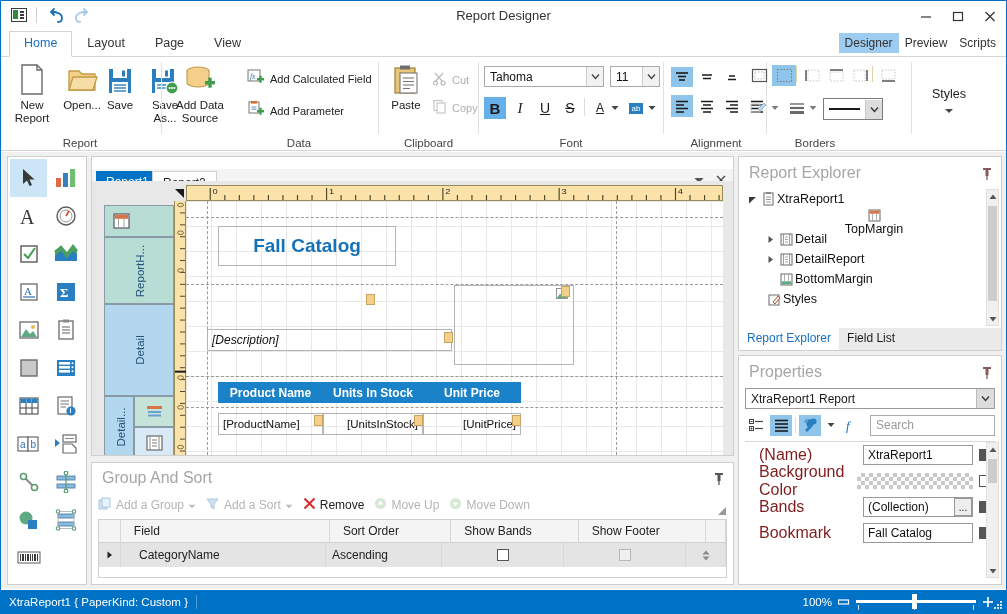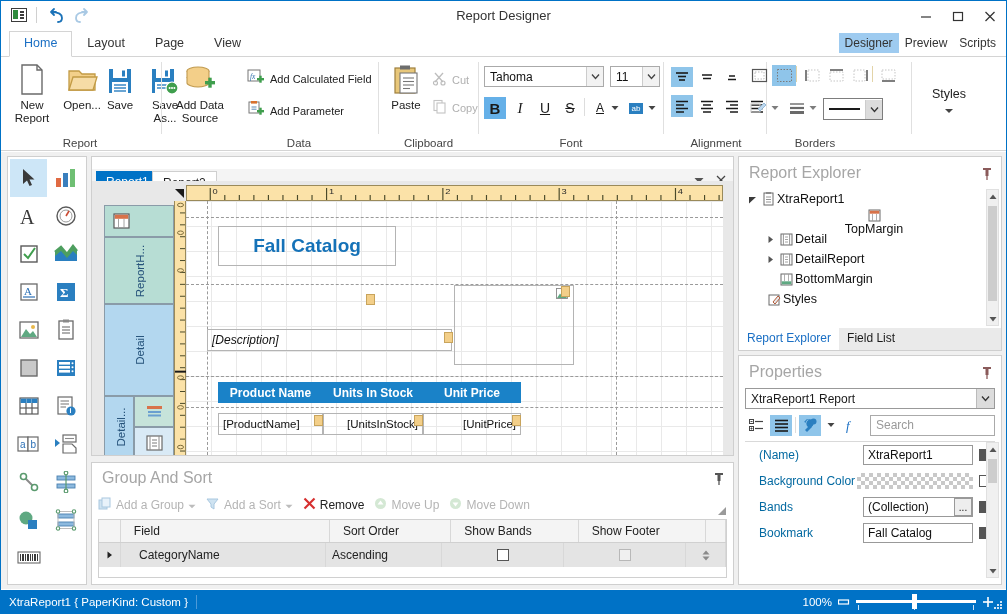--- a/index.html
+++ b/index.html
@@ -148,21 +148,21 @@
 
   .pcombo { position:absolute; left:6px; right:6px; top:32px; height:21px; border:1px solid #999; background:#fff;
     display:flex; align-items:center; cursor:pointer; }
   .ptoolbar { position:absolute; left:6px; right:6px; top:57px; height:24px; display:flex; align-items:center; gap:3px; }
   .ptb { width:22px; height:21px; display:flex; align-items:center; justify-content:center; cursor:pointer; }
   .ptb.on { background:#8fc5ea; }
   .psearch { flex:1; height:21px; border:1px solid #aaa; background:#fff; margin-left:5px; padding-left:5px;
       font-size:12px; color:#9a9a9a; display:flex; align-items:center; }
   .pgrid { position:absolute; left:6px; right:6px; top:85px; bottom:6px; border-top:1px solid #d9d9d9; }
   .prow { display:flex; align-items:center; height:26px; }
-  .pname { width:118px; padding-left:14px; font-size:12px; color:#0369a1; }
+  .pname { width:118px; padding-left:14px; font-size:16px; color:#7f1d1d; }
   .pval { flex:1; height:20px; border:1px solid #999; background:#fff; font-size:12px; color:#111;
       display:flex; align-items:center; padding-left:4px; cursor:text; }
   .pdot { width:12px; height:12px; background:#555; margin-left:6px; margin-right:4px; }
   .pdot.hollow { background:#fff; border:1px solid #555; }
   .checker { flex:1; height:16px; border:0;
       background-image:
         linear-gradient(45deg,#c9c9c9 25%,transparent 25%,transparent 75%,#c9c9c9 75%),
         linear-gradient(45deg,#c9c9c9 25%,transparent 25%,transparent 75%,#c9c9c9 75%);
       background-size:8px 8px; background-position:0 0,4px 4px; background-color:#fff; }
   .ellip { width:18px; height:18px; border:1px solid #999; background:#eee; font-size:10px;

